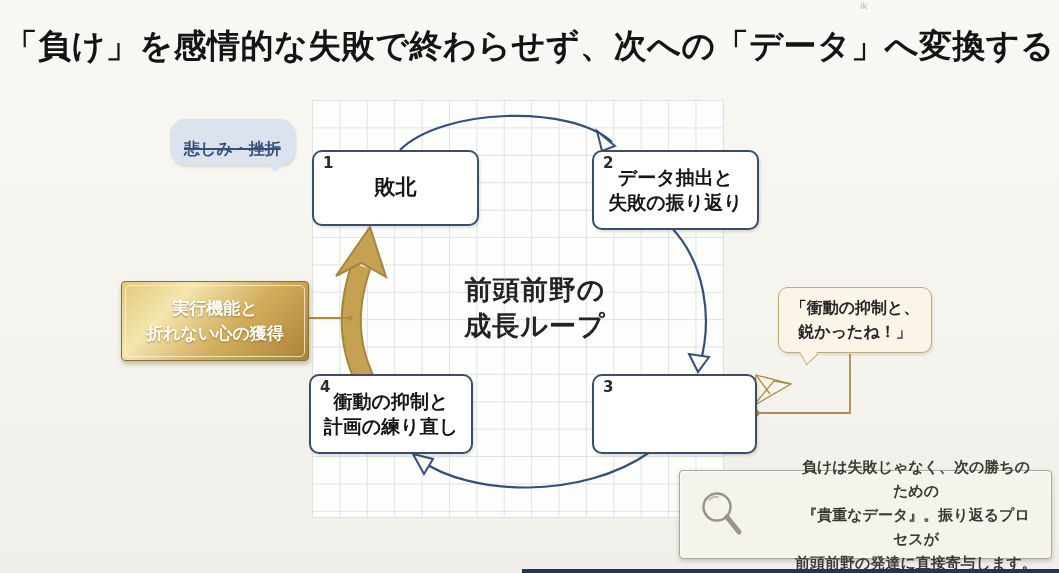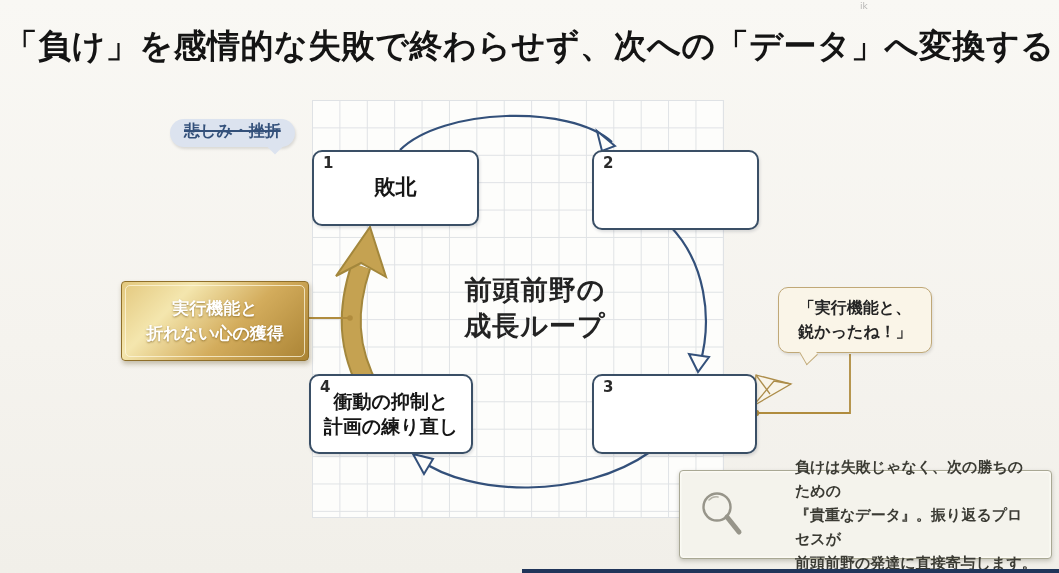--- a/index.html
+++ b/index.html
@@ -38,21 +38,21 @@
   .step.s2{left:592px;top:150px;width:163px;height:76px;}
   .step.s3{left:592px;top:374px;width:161px;height:76px;}
   .step.s4{left:309px;top:374px;width:160px;height:76px;}
   .center-label{
     position:absolute;left:435px;top:272px;width:200px;z-index:2;text-align:center;
     font-size:27px;font-weight:bold;color:#232323;line-height:1.35;white-space:pre-line;
     letter-spacing:1px;
   }
   .bubble-sad{
     position:absolute;left:170px;top:119px;z-index:2;
-    background:#dce3ef;border-radius:15px;padding:2px 14px 5px;
+    background:#dce3ef;border-radius:15px;padding:20px 14px 5px;
     box-shadow:1px 2px 3px rgba(0,0,0,.12);
     font-size:16px;font-weight:bold;color:#33507a;
     text-decoration:line-through;text-decoration-thickness:2px;
   }
   .bubble-sad::after{
     content:"";position:absolute;bottom:-5px;right:14px;width:12px;height:12px;
     background:#dce3ef;transform:rotate(45deg);z-index:-1;
   }
   .gold-box{
     position:absolute;left:121px;top:281px;width:186px;height:78px;z-index:2;
@@ -84,21 +84,21 @@
     font-size:16px;font-weight:bold;color:#252525;line-height:1.5;white-space:pre-line;
   }
   .note{
     position:absolute;left:679px;top:470px;width:373px;height:89px;z-index:2;
     box-sizing:border-box;background:#f4f3ec;border:1px solid #a9a894;border-radius:4px;
     box-shadow:0 2px 4px rgba(60,60,40,.25),inset 0 0 0 1.5px #fbfaf4;
     display:flex;align-items:center;gap:14px;padding:8px 14px 8px 18px;
   }
   .note .text{
     flex:1;font-size:15px;font-weight:bold;color:#3b3b34;line-height:1.6;
-    white-space:pre-line;margin-left:35px;
+    white-space:pre-line;text-align:center;margin-left:35px;
   }
   .bottom-bar{
     position:absolute;left:522px;bottom:0;width:537px;height:4px;z-index:3;
     background:#20355a;
   }
 </style>
 </head>
 <body>
 
 <div class="title">「負け」を感情的な失敗で終わらせず、次への「データ」へ変換する</div>
@@ -133,20 +133,22 @@
     <path d="M 747 411 Q 738 412 735 406" fill="none" stroke-width="1"></path>
   </g>
 </svg>
 
 <div class="step s1">
   <span class="num">1</span>
   <span class="label">敗北</span>
 </div>
 <div class="step s2">
   <span class="num">2</span>
+  <span class="label">データ抽出と
+失敗の振り返り</span>
 </div>
 <div class="step s3">
   <span class="num">3</span>
 </div>
 <div class="step s4">
   <span class="num">4</span>
   <span class="label">衝動の抑制と
 計画の練り直し</span>
 </div>
 
@@ -154,21 +156,21 @@
 成長ループ</div>
 
 <div class="bubble-sad">悲しみ・挫折</div>
 
 <div class="gold-box">
   <span class="label">実行機能と
 折れない心の獲得</span>
 </div>
 
 <div class="bubble-praise">
-  <span class="label">「実行機能と、
+  <span class="label">「衝動の抑制と、
 鋭かったね！」</span>
 </div>
 
 <div class="note">
   <svg width="48" height="50" viewBox="0 0 48 50">
     <circle cx="19" cy="17" r="13.5" fill="none" stroke="#97958a" stroke-width="2.4"></circle>
     <path d="M 11 10 Q 15 6 20 7" fill="none" stroke="#b5b3a8" stroke-width="1.6" stroke-linecap="round"></path>
     <line x1="29" y1="27" x2="41" y2="42" stroke="#97958a" stroke-width="5" stroke-linecap="round"></line>
   </svg>
   <div class="text">負けは失敗じゃなく、次の勝ちのための

